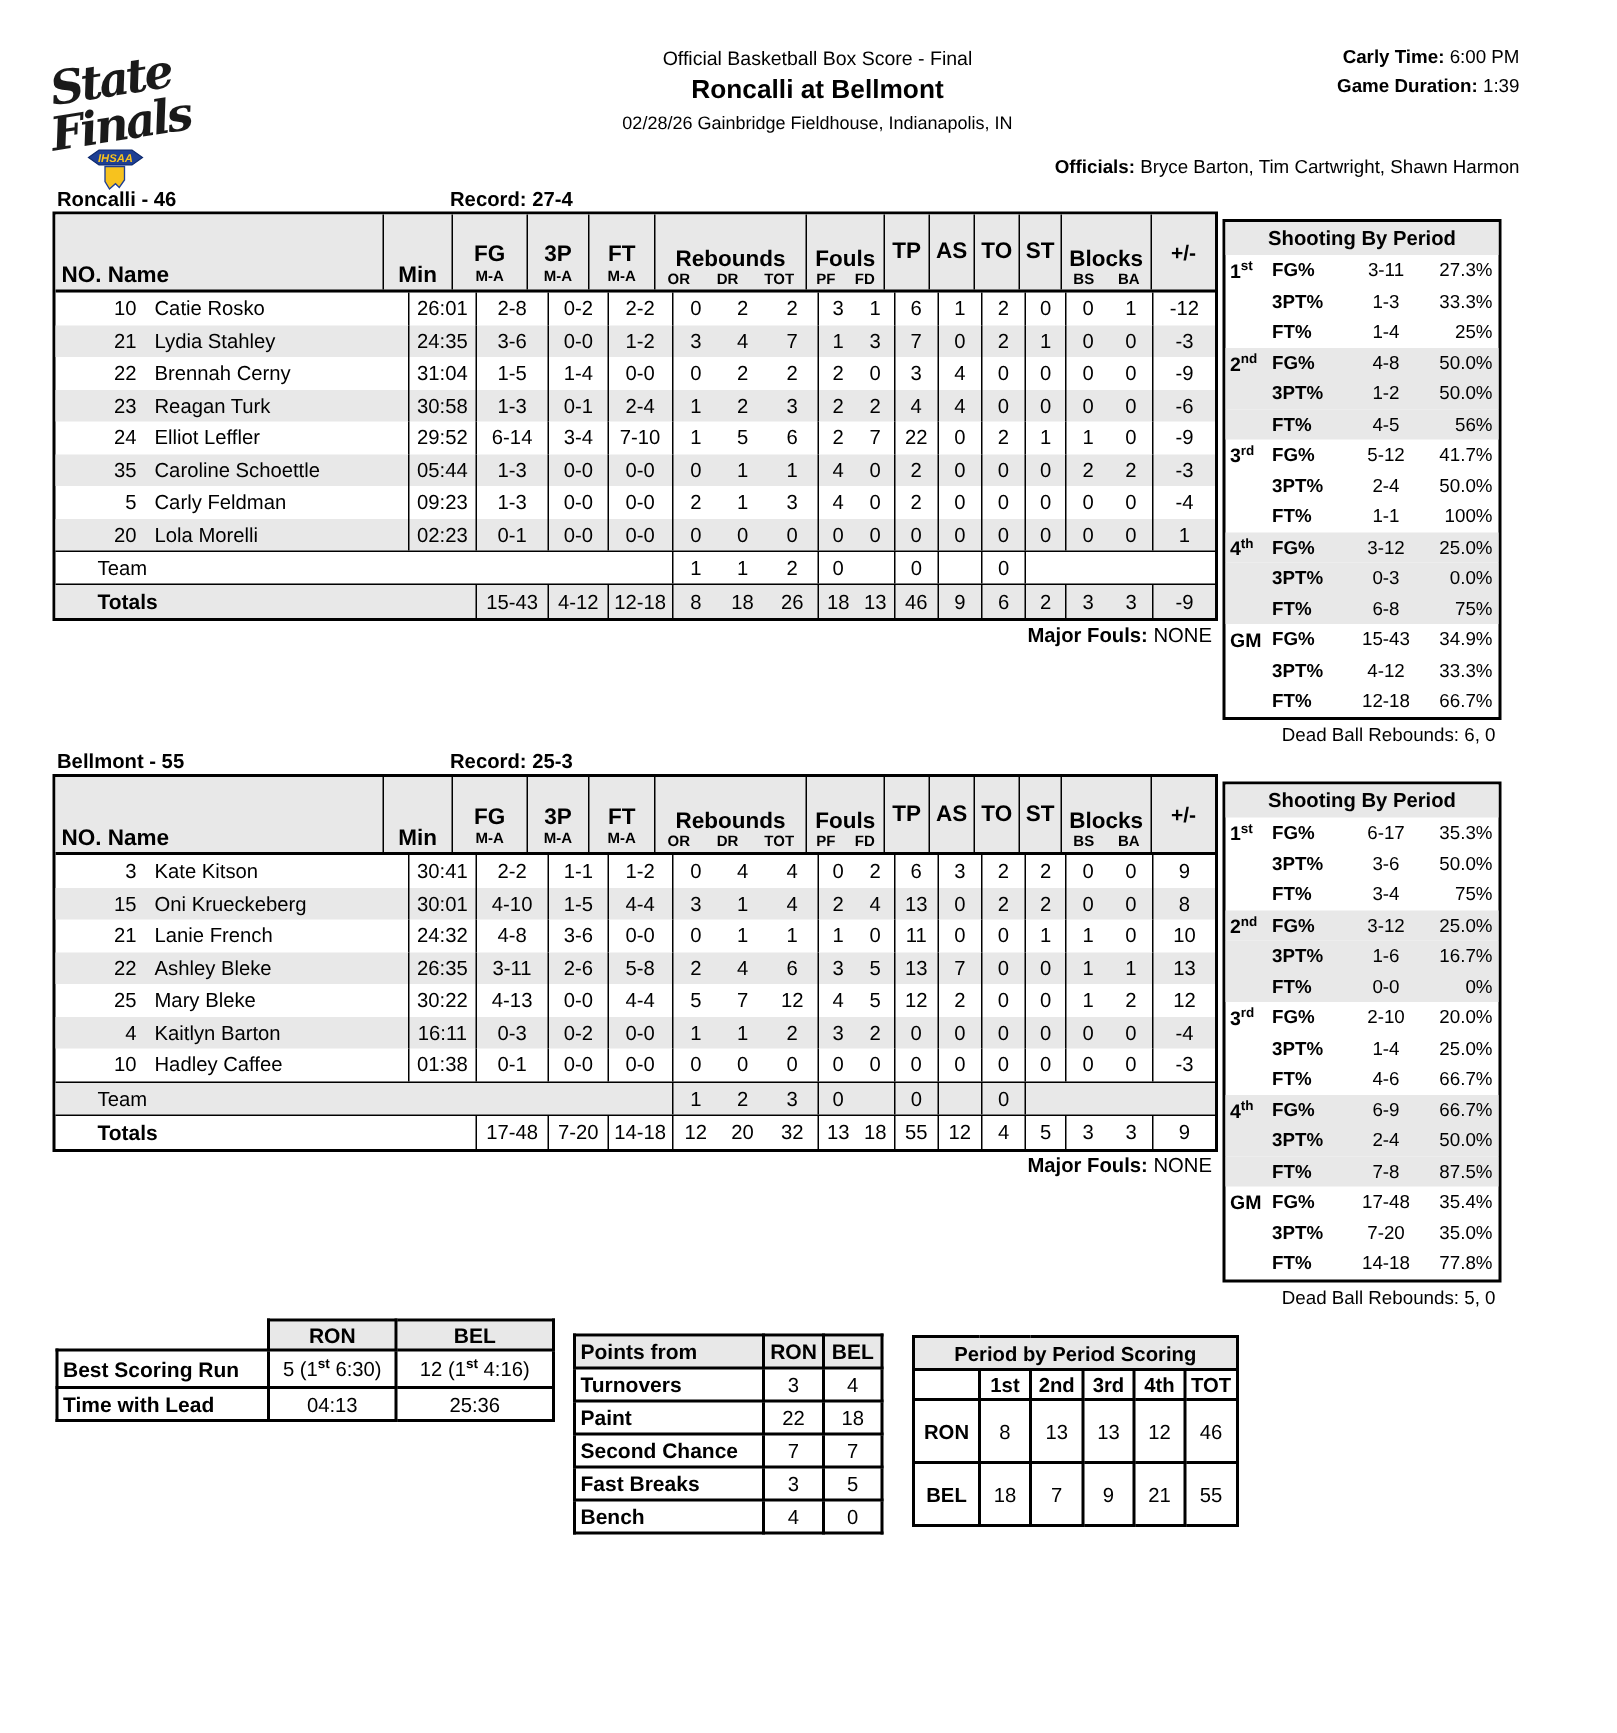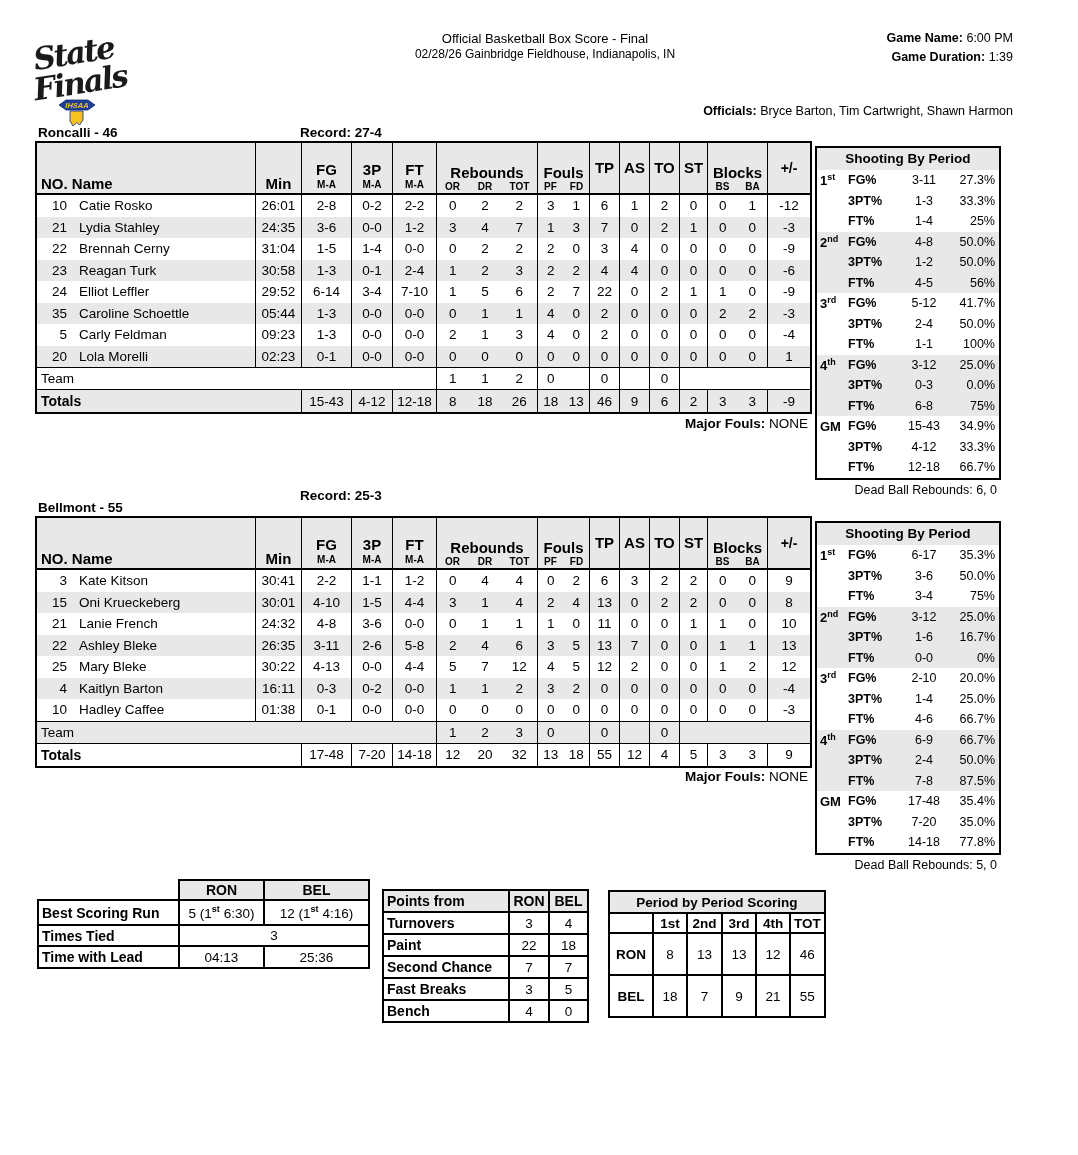--- a/index.html
+++ b/index.html
@@ -24,21 +24,21 @@
   .team-title{font-size:13.5px;font-weight:bold;}
   .boxtbl{border:2px solid #000;width:773px;background:#fff;}
   .hdr{display:flex;height:52px;background:#e8e8e8;border-bottom:2px solid #000;box-sizing:border-box;}
   .hc{border-left:1.5px solid #000;box-sizing:border-box;display:flex;flex-direction:column;justify-content:flex-end;align-items:center;padding-bottom:1px;}
   .hc.nf{border-left:none;align-items:flex-start;padding-left:4px;}
   .hc.mid{justify-content:center;padding-bottom:0;}
   .hmain{font-size:15px;font-weight:bold;line-height:1.05;}
   .hsub{font-size:10px;font-weight:bold;line-height:1.4;}
   .hsubrow{display:flex;}
   .hsubrow .u{font-size:10px;font-weight:bold;text-align:center;}
-  .r{display:flex;height:21.5px;align-items:stretch;font-size:13.5px;box-sizing:border-box;}
+  .r{display:flex;height:21.5px;align-items:stretch;font-size:13.5px;box-sizing:border-box;padding-left:24px;}
   .r.alt{background:#e8e8e8;}
   .r .c{border-left:1.5px solid #000;box-sizing:border-box;display:flex;align-items:center;justify-content:center;overflow:hidden;}
   .r .c.nf{border-left:none;justify-content:flex-start;}
   .r .c .u{text-align:center;}
   .no{display:inline-block;width:30px;text-align:right;}
   .pname{margin-left:12px;white-space:nowrap;}
   .lblpad{padding-left:4px;}
   .trow{border-top:1.5px solid #000;}
   .ttl{height:23px;}
   .ttl b{font-size:14px;}
@@ -79,25 +79,26 @@
     <g transform="translate(39,76)">
       <path d="M0 5 L7 0 L29 0 L36 5 L29 10 L7 10 Z" fill="#1e3f94" stroke="#0e2a6e" stroke-width="0.8"></path>
       <text x="18" y="8" font-size="7.5" fill="#f7c21e" text-anchor="middle" font-weight="bold" font-style="italic" font-family="Liberation Sans, sans-serif">IHSAA</text>
       <path d="M11 11 h13 v9 l-3.5 5 -2.5 -2.5 -4 3.5 -3 -5 z" fill="#f7c21e" stroke="#1e3f94" stroke-width="0.9"></path>
     </g>
   </svg>
 </div>
 
 <div class="abs" id="center-header">
   <div class="l1">Official Basketball Box Score - Final</div>
+  <div class="l2">Roncalli at Bellmont</div>
   <div class="l3">02/28/26 Gainbridge Fieldhouse, Indianapolis, IN</div>
 </div>
 
 <div class="abs" id="right-header">
-  <div><span class="blab">Game Name:</span> <span>6:00 PM</span></div>
+  <div><span class="blab">Carly Time:</span> <span>6:00 PM</span></div>
   <div><span class="blab">Game Duration:</span> <span>1:39</span></div>
 </div>
 
 <div class="abs" id="officials-line">
   <span class="blab">Officials:</span>
   <span>Bryce Barton, Tim Cartwright, Shawn Harmon</span>
 </div>
 
 <div class="abs team-title" style="left:38px;top:125px;">Roncalli - 46</div>
 <div class="abs team-title" style="left:300px;top:125px;">Record: 27-4</div>
@@ -519,21 +520,21 @@
     <div class="sh-row ">
       <span class="sper"></span>
       <span class="slab">FT%</span>
       <span class="sma">12-18</span>
       <span class="spct">66.7%</span>
     </div>
   </div>
 <div class="abs deadball" style="left:805px;top:483px;width:192px;">Dead Ball Rebounds: 6, 0</div>
 
 <div class="abs team-title" style="left:38px;top:500px;">Bellmont - 55</div>
-<div class="abs team-title" style="left:300px;top:488px;">Record: 25-3</div>
+<div class="abs team-title" style="left:300px;top:500px;">Record: 25-3</div>
 <div class="abs boxtbl" id="team-table-1" style="left:35px;top:516px;">
     <div class="hdr">
       <div class="hc nf" style="width:218px">
         <span class="hmain">NO. Name</span>
       </div>
       <div class="hc" style="width:46px">
         <span class="hmain">Min</span>
       </div>
       <div class="hc" style="width:50px">
         <span class="hmain">FG</span>
@@ -933,24 +934,20 @@
     <tbody id="lead-body">
         <tr style="height:20px">
           <td class="nob"></td>
           <th class="ghead">RON</th>
           <th class="ghead">BEL</th>
         </tr>
         <tr style="height:25px">
           <th class="rowlab">Best Scoring Run</th>
           <td>5 (1<sup class="sp">st</sup> 6:30)</td>
           <td>12 (1<sup class="sp">st</sup> 4:16)</td>
-        </tr>
-        <tr style="height:21px">
-          <th class="rowlab">Times Tied</th>
-          <td colspan="2">3</td>
         </tr>
         <tr style="height:22px">
           <th class="rowlab">Time with Lead</th>
           <td>04:13</td>
           <td>25:36</td>
         </tr>
       </tbody>
   </table>
 </div>
 

